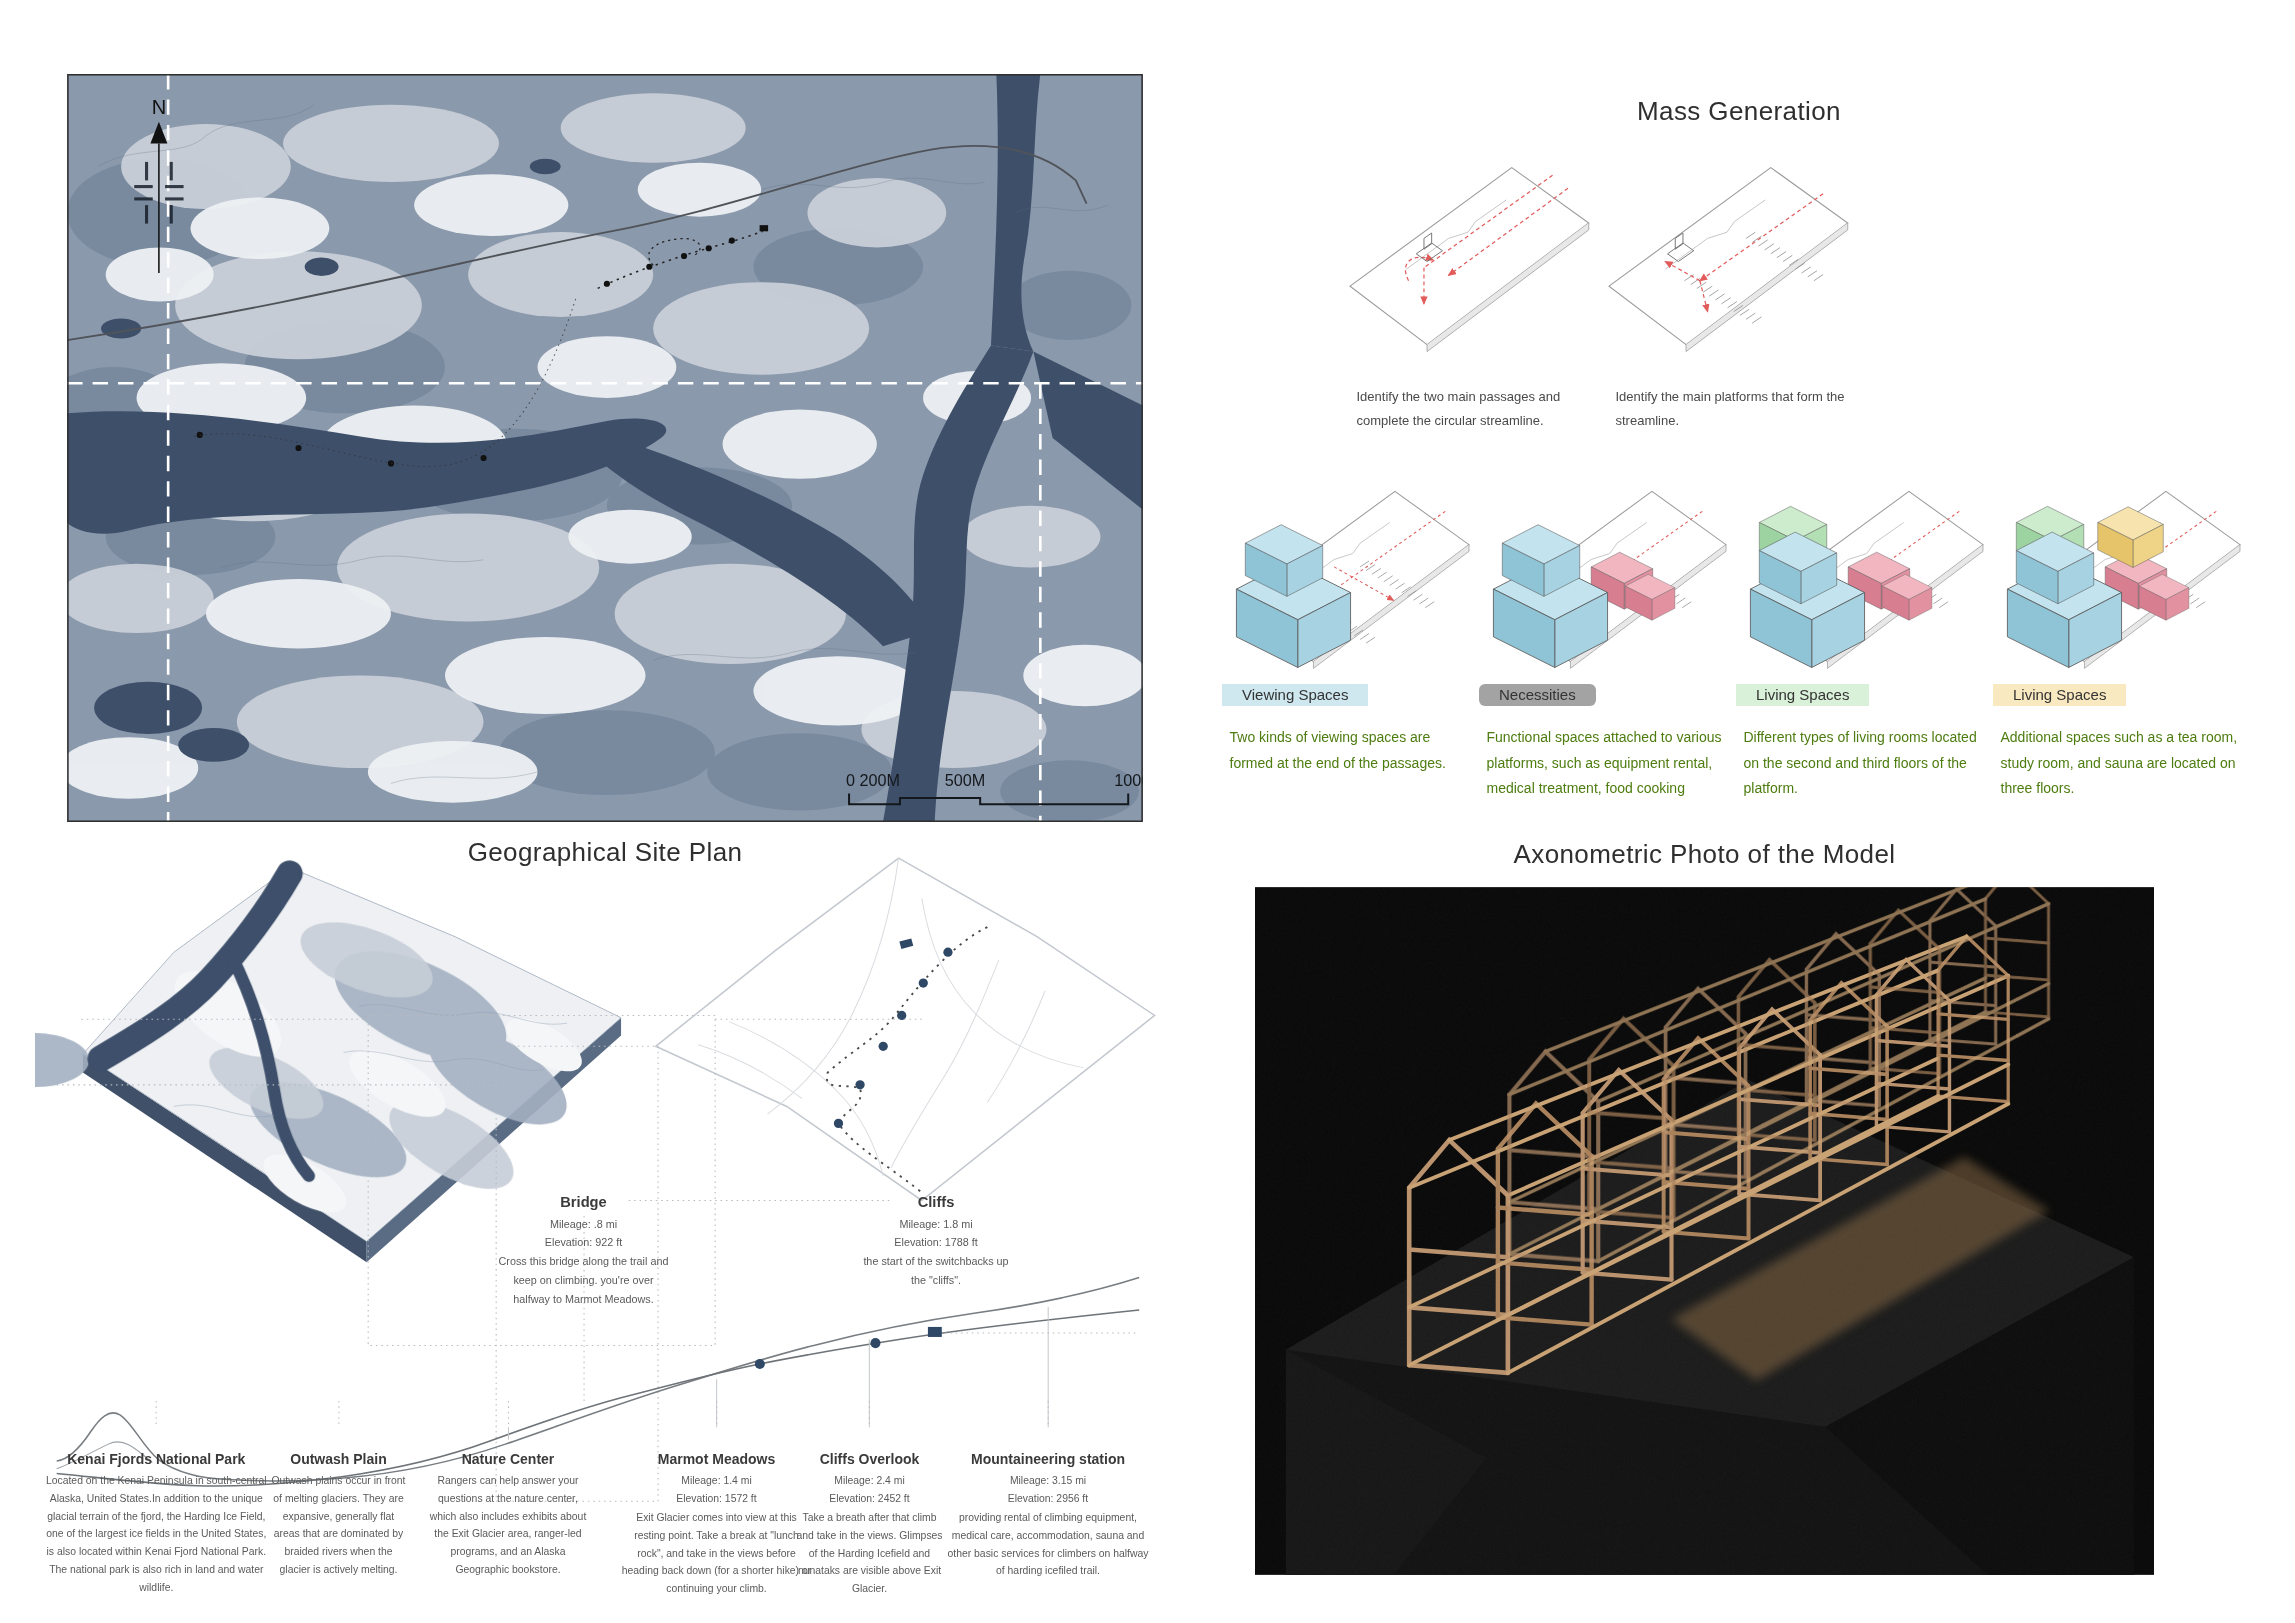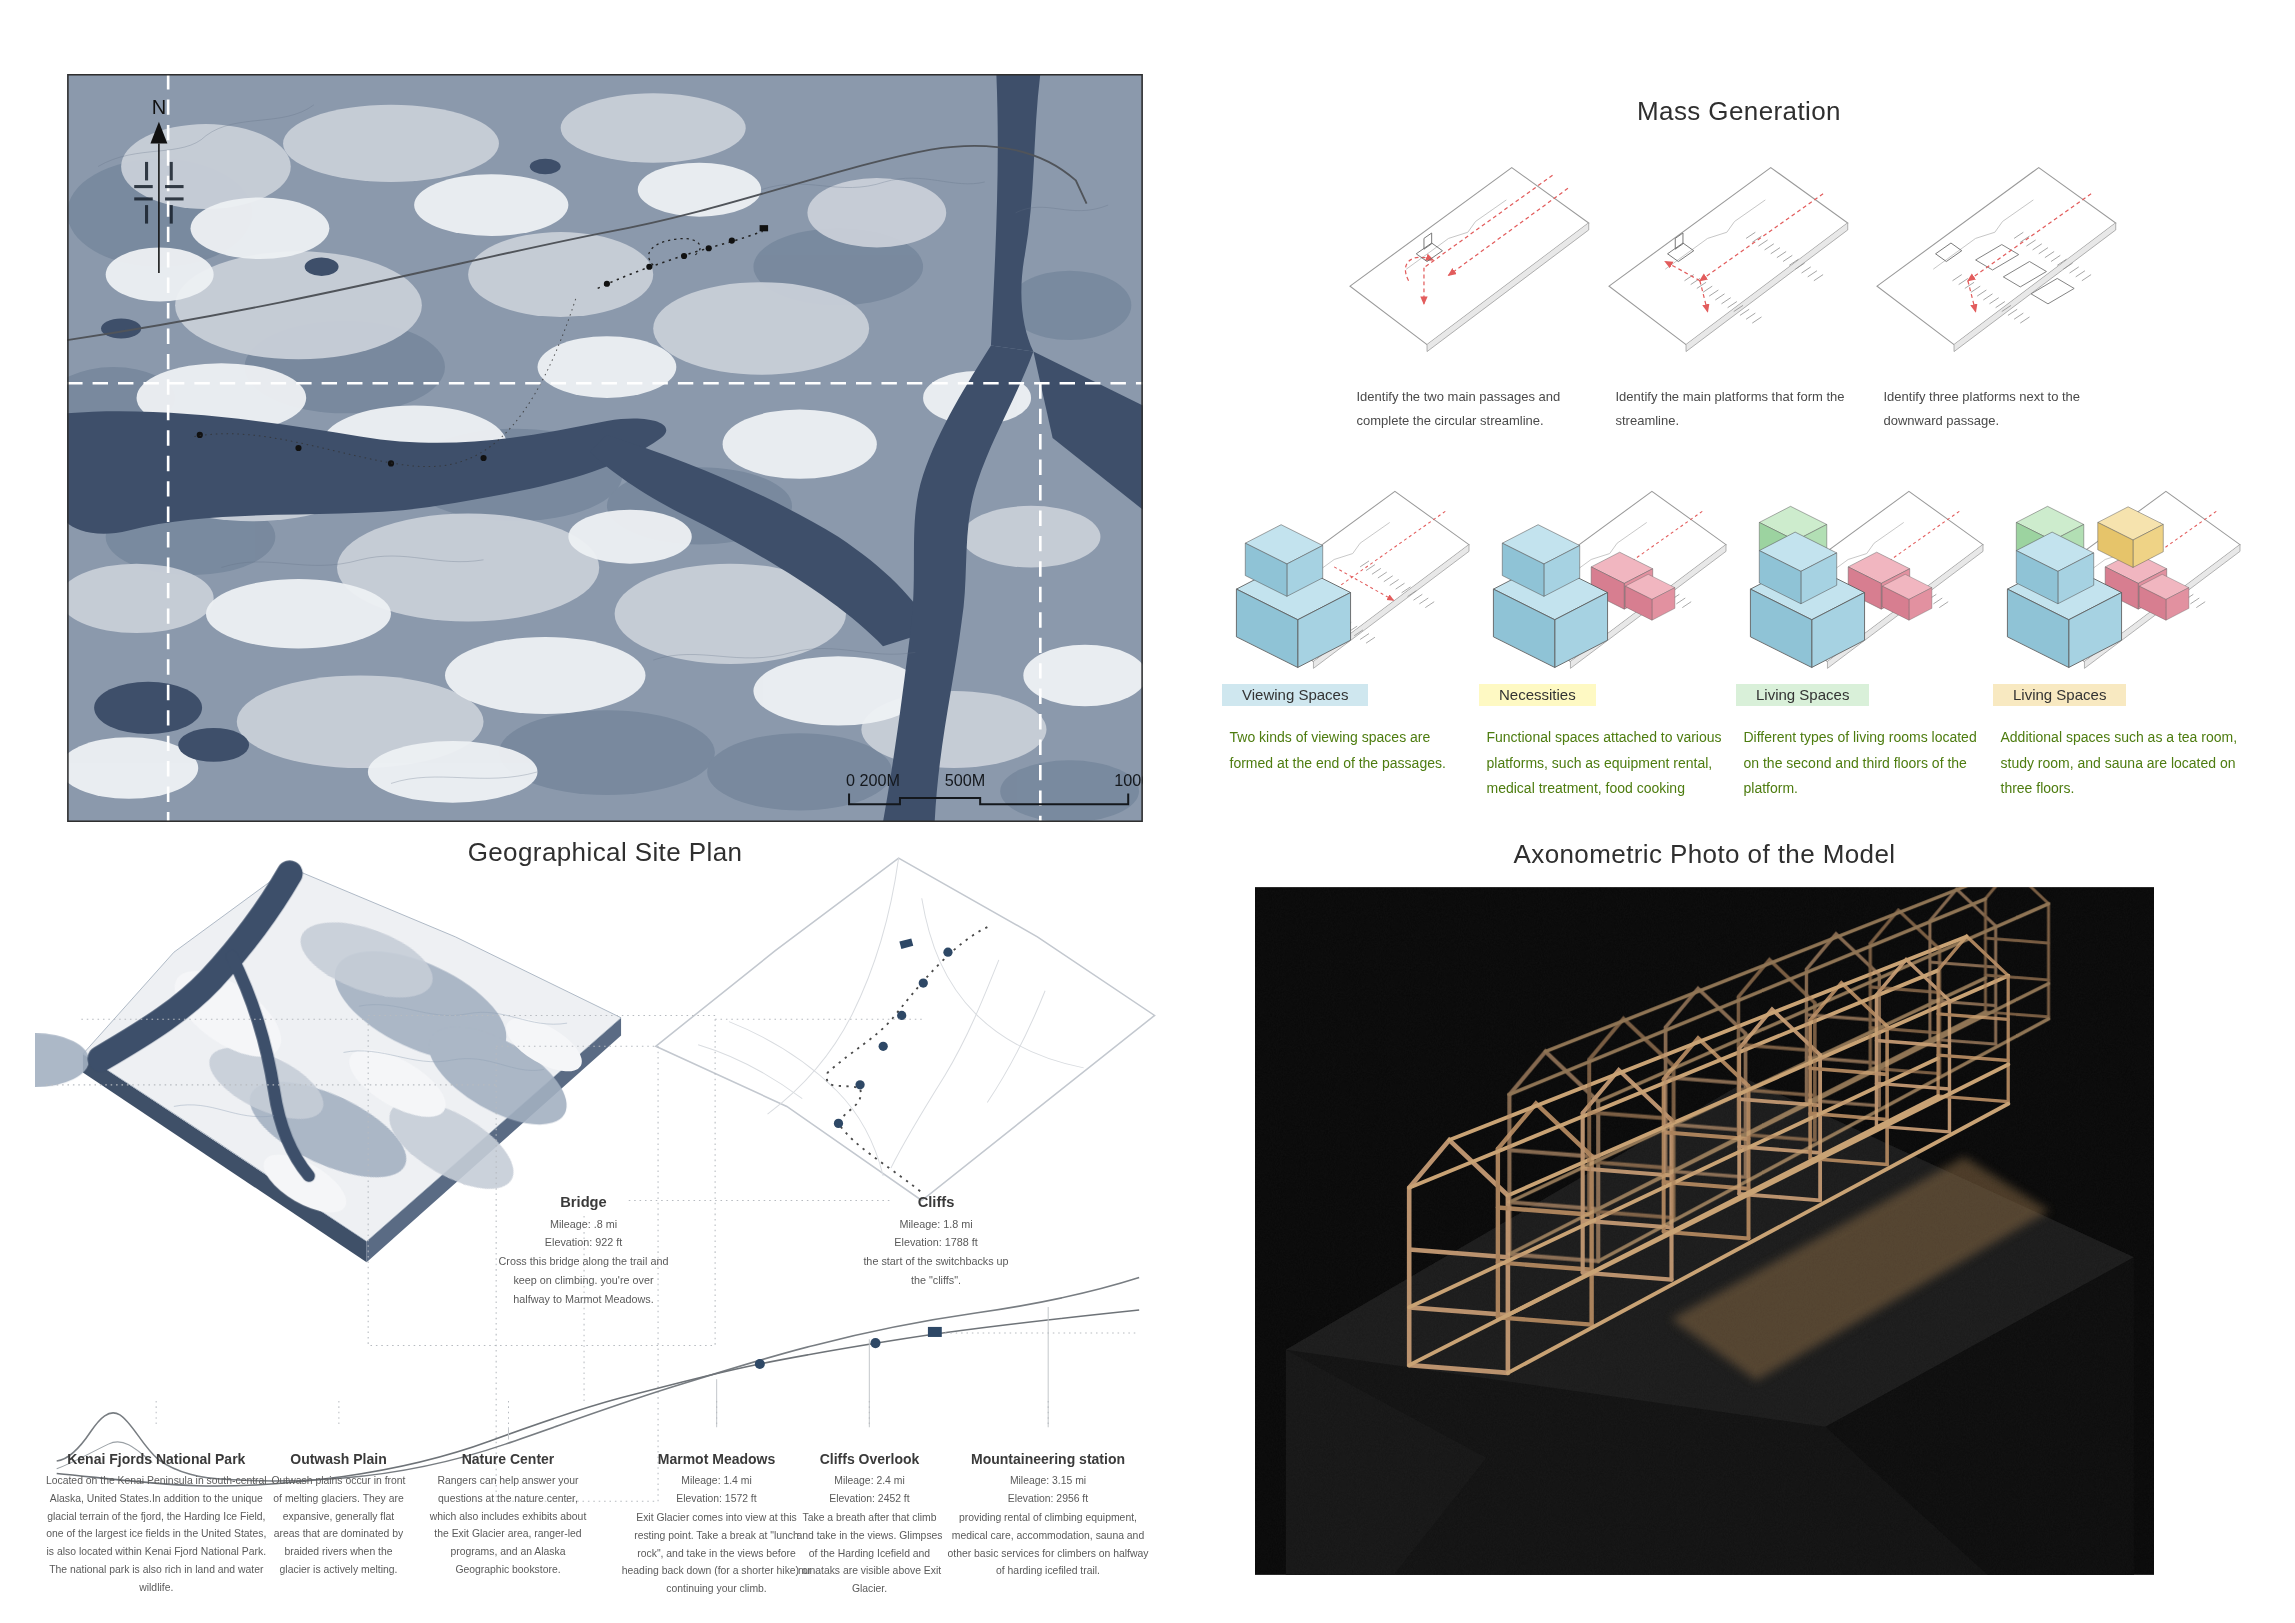--- a/index.html
+++ b/index.html
@@ -12,21 +12,21 @@
                font-size:26px;letter-spacing:0.4px;color:#2f2f2f;}
   
   .mg-panel{position:absolute;left:1203px;top:46px;width:1072px;height:779px;}
   .mg-title{position:absolute;left:0;top:50px;width:1072px;text-align:center;
             font-size:26px;letter-spacing:0.4px;color:#2f2f2f;}
   .mg-col{position:absolute;text-align:left;}
   .mg-row1{top:100px;width:278px;}
   .mg-row2{top:432px;width:254px;}
   .mg-cap{font-size:13px;line-height:1.85;color:#4a4a4a;width:231px;margin:4.6px auto 0;}
   .chip{display:inline-block;font-size:15px;color:#333;padding:2.3px 20px;margin:3.1px 0 7.7px;}
-  .chip-blue{background:#cfe7ef;} .chip-pink{background:#fef9c3;}
+  .chip-blue{background:#cfe7ef;} .chip-pink{background:#a3a3a3;border-radius:6px;}
   .chip-green{background:#d9f0d9;} .chip-yellow{background:#f8e9c1;}
   .mg-desc{font-size:14px;line-height:1.8;color:#4d7c0f;width:239px;margin:12px auto;}
   .photo-caption{position:absolute;left:1255px;top:839px;width:899px;text-align:center;
                  font-size:26px;letter-spacing:0.4px;color:#2f2f2f;}
   
   .photo-panel{position:absolute;left:1255px;top:887px;width:899px;height:688px;}
   
   .trail-wrap{position:absolute;left:35px;top:852px;width:1122px;height:744px;}
   .trail-wrap svg{position:absolute;left:0;top:0;}
   .station{position:absolute;top:580px;text-align:center;color:#5a5a5a;margin-top:19px;}
@@ -228,40 +228,20 @@
           <path d="M 140,175 L 95,150" marker-end="url(#arr)"></path>
           <path d="M 140,175 L 150,215" marker-end="url(#arr)"></path>
         </g>
         <g fill="none" stroke="#6e6e6e" stroke-width="1.2">
           <path d="M 98,140 L 118,126 L 132,136 L 112,150 Z"></path>
           <path d="M 108,120 l 10,-7 l 0,14 l -10,7 Z"></path>
         </g>
       </svg>
       <div class="mg-cap">Identify the main platforms that form the streamline.</div>
     </div>
-    <div class="mg-col mg-row1" style="left:657px">
-      <svg width="262" height="231" viewBox="0 0 340 300">
-        <use href="#site-plane"></use>
-        <use href="#rungs" transform="translate(200,120)"></use>
-        <use href="#rungs" transform="translate(120,175)"></use>
-        <g fill="#ffffff" stroke="#7a7a7a" stroke-width="1.2">
-          <path d="M 150,148 l 34,-20 l 22,13 l -34,20 Z"></path>
-          <path d="M 186,170 l 34,-20 l 22,13 l -34,20 Z"></path>
-          <path d="M 222,192 l 34,-20 l 22,13 l -34,20 Z"></path>
-        </g>
-        <g stroke="#e25c5c" stroke-width="1.6" fill="none" stroke-dasharray="5 4">
-          <path d="M 300,62 L 140,175" marker-end="url(#arr)"></path>
-          <path d="M 140,175 L 150,215" marker-end="url(#arr)"></path>
-        </g>
-        <g fill="none" stroke="#6e6e6e" stroke-width="1.2">
-          <path d="M 98,140 L 118,126 L 132,136 L 112,150 Z"></path>
-        </g>
-      </svg>
-      <div class="mg-cap">Identify three platforms next to the downward passage.</div>
-    </div>
 
     <div class="mg-col mg-row2" style="left:19px">
       <svg width="254" height="200" viewBox="0 0 340 270">
         <use href="#site-plane" transform="translate(0,-10)"></use>
         <use href="#rungs" transform="translate(185,120)"></use>
         <use href="#rungs" transform="translate(105,168)"></use>
         <g stroke="#e25c5c" stroke-width="1.4" fill="none" stroke-dasharray="4 4">
           <path d="M 300,45 L 130,165" marker-end="url(#arr)"></path>
             <path d="M 150,120 L 230,165" marker-end="url(#arr)"></path>
         </g>

